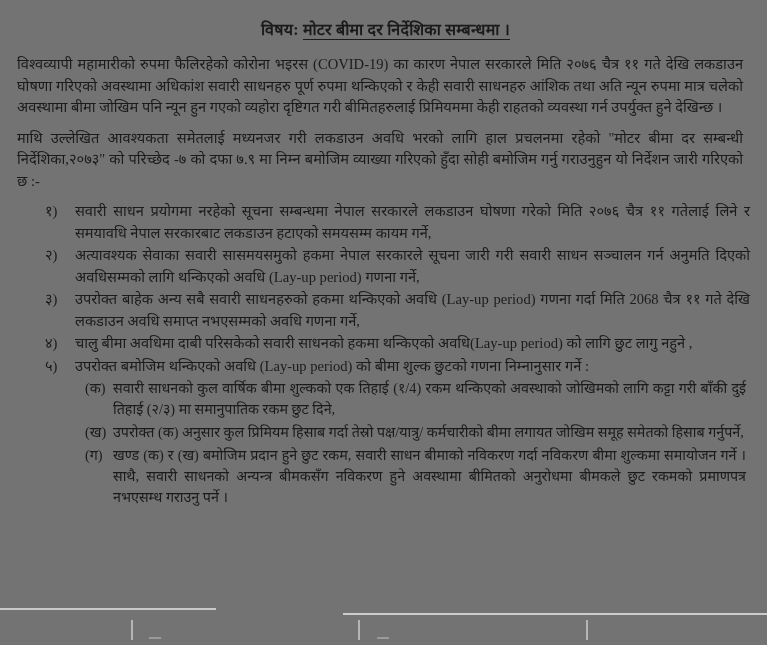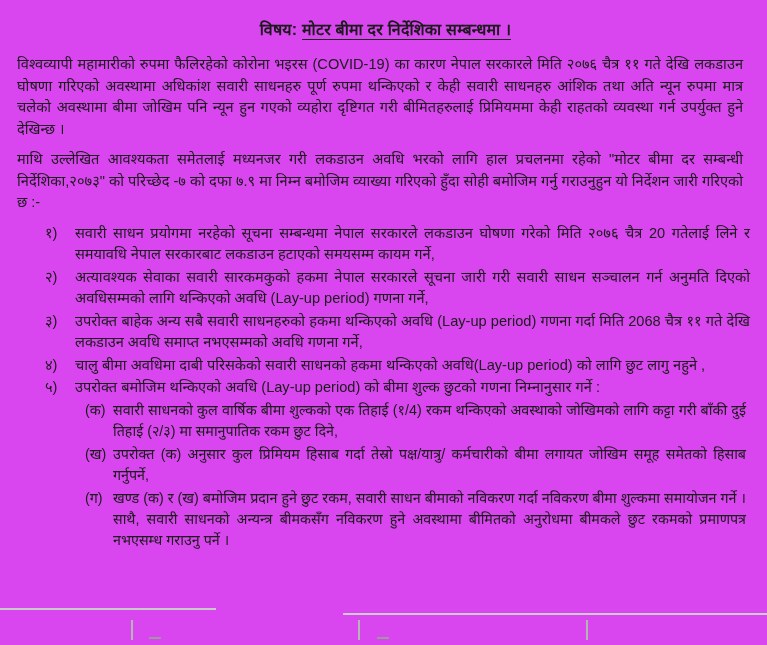--- a/index.html
+++ b/index.html
@@ -1,20 +1,20 @@
 <!DOCTYPE html>
 <html><head>
 <meta charset="utf-8">
 <style>
   html,body { margin:0; padding:0; background:#ffffff; }
   .page {
     position:relative;
     width:767px; height:645px;
-    background:#d946ef;
-    font-family:Liberation Sans, sans-serif;
+    background:#737373;
+    font-family:Liberation Serif, serif;
     color:#1b1b1b;
     overflow:hidden;
     box-sizing:border-box;
   }
   .content {
     position:absolute; left:17px; top:14px; width:737px;
   }
   .doc-title {
     text-align:center;
     font-size:16px; font-weight:bold;
@@ -83,26 +83,26 @@
       <span class="underlined">मोटर बीमा दर निर्देशिका सम्बन्धमा ।</span>
     </div>
 
     <p class="para">विश्वव्यापी महामारीको रुपमा फैलिरहेको कोरोना भइरस (COVID-19) का कारण नेपाल सरकारले मिति २०७६ चैत्र ११ गते देखि लकडाउन घोषणा गरिएको अवस्थामा अधिकांश सवारी साधनहरु पूर्ण रुपमा थन्किएको र केही सवारी साधनहरु आंशिक तथा अति न्यून रुपमा मात्र चलेको अवस्थामा बीमा जोखिम पनि न्यून हुन गएको व्यहोरा  दृष्टिगत गरी बीमितहरुलाई प्रिमियममा केही राहतको व्यवस्था गर्न उपर्युक्त हुने देखिन्छ ।</p>
     <p class="para">माथि उल्लेखित आवश्यकता समेतलाई  मध्यनजर गरी लकडाउन अवधि भरको लागि  हाल प्रचलनमा रहेको "मोटर बीमा दर सम्बन्धी निर्देशिका,२०७३" को परिच्छेद -७ को दफा ७.९ मा निम्न बमोजिम व्याख्या गरिएको हुँदा सोही बमोजिम गर्नु गराउनुहुन यो निर्देशन जारी गरिएको छ :-</p>
 
     <div class="list">
 
       <div class="item">
         <span class="num">१)</span>
-        <span class="txt">सवारी साधन प्रयोगमा नरहेको सूचना सम्बन्धमा नेपाल सरकारले लकडाउन घोषणा गरेको मिति २०७६ चैत्र 20 गतेलाई लिने र समयावधि नेपाल सरकारबाट लकडाउन हटाएको समयसम्म कायम गर्ने,</span>
+        <span class="txt">सवारी साधन प्रयोगमा नरहेको सूचना सम्बन्धमा नेपाल सरकारले लकडाउन घोषणा गरेको मिति २०७६ चैत्र ११ गतेलाई लिने र समयावधि नेपाल सरकारबाट लकडाउन हटाएको समयसम्म कायम गर्ने,</span>
       </div>
 
       <div class="item">
         <span class="num">२)</span>
-        <span class="txt">अत्यावश्यक सेवाका सवारी सारकमकुको हकमा नेपाल सरकारले सूचना जारी गरी सवारी साधन सञ्चालन गर्न अनुमति दिएको अवधिसम्मको लागि थन्किएको अवधि (Lay-up period) गणना गर्ने,</span>
+        <span class="txt">अत्यावश्यक सेवाका सवारी सासमयसमुको हकमा नेपाल सरकारले सूचना जारी गरी सवारी साधन सञ्चालन गर्न अनुमति दिएको अवधिसम्मको लागि थन्किएको अवधि (Lay-up period) गणना गर्ने,</span>
       </div>
 
       <div class="item">
         <span class="num">३)</span>
         <span class="txt">उपरोक्त बाहेक अन्य सबै सवारी साधनहरुको हकमा थन्किएको अवधि (Lay-up period) गणना गर्दा मिति 2068 चैत्र ११ गते देखि लकडाउन अवधि समाप्त नभएसम्मको अवधि गणना गर्ने,</span>
       </div>
 
       <div class="item">
         <span class="num">४)</span>
         <span class="txt">चालु बीमा अवधिमा दाबी परिसकेको सवारी साधनको हकमा थन्किएको अवधि(Lay-up period) को लागि छुट लागु नहुने ,</span>

